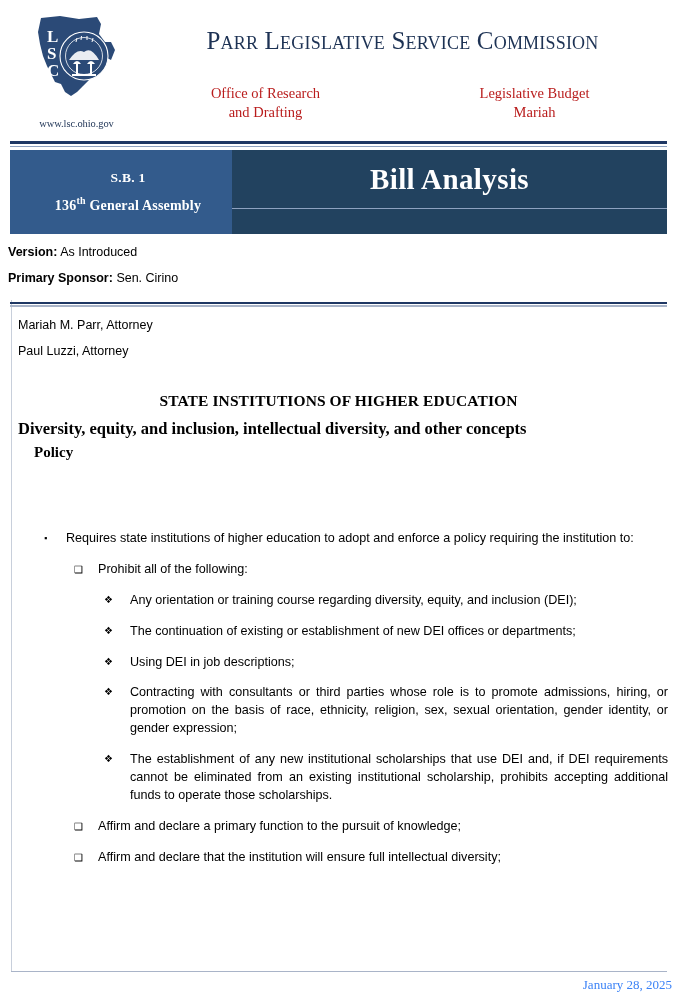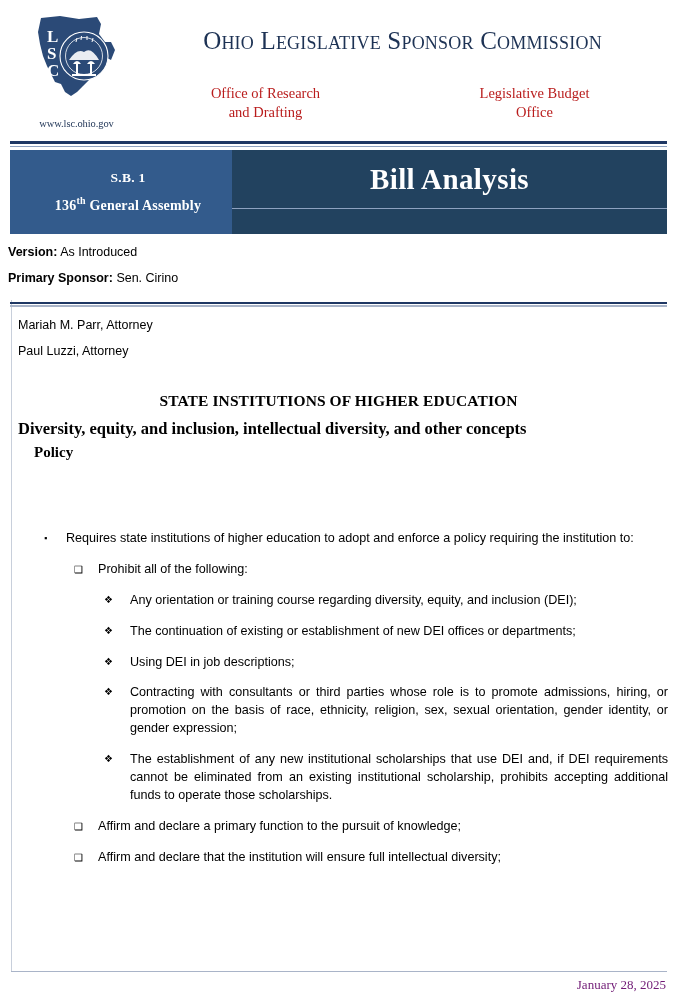--- a/index.html
+++ b/index.html
@@ -279,25 +279,25 @@
   .rule-footer {
     position: absolute;
     left: 11px;
     top: 971px;
     width: 656px;
     height: 1px;
     background: #a9b4c8;
   }
   .footer-date {
     position: absolute;
-    right: 11px;
+    right: 5px;
     top: 977px;
     font-family: "Liberation Serif", serif;
     font-size: 13px;
-    color: #701a75;
+    color: #3b82f6;
   }
 </style>
 </head>
 <body>
 
 <div class="page">
 
   <div class="margin-rule"></div>
 
   <div class="masthead">
@@ -319,30 +319,30 @@
         <path d="M49 30 L50 26 M54 28 L54.5 24 M60 28 L60 24 M65 30 L66 26" stroke="#ffffff" stroke-width="1"></path>
         <rect x="49" y="52" width="2" height="10" fill="#ffffff"></rect>
         <rect x="63" y="52" width="2" height="10" fill="#ffffff"></rect>
         <path d="M46 52 Q50 46 54 52 Z" fill="#ffffff"></path>
         <path d="M60 52 Q64 46 68 52 Z" fill="#ffffff"></path>
         <rect x="45" y="62" width="24" height="2" fill="#ffffff"></rect>
       </svg>
       <div class="logo-url">www.lsc.ohio.gov</div>
     </div>
 
-    <div class="org-title">Ohio Legislative Sponsor Commission</div>
+    <div class="org-title">Parr Legislative Service Commission</div>
 
     <div class="org-sub left">
       <div>Office of Research</div>
       <div>and Drafting</div>
     </div>
 
     <div class="org-sub right">
       <div>Legislative Budget</div>
-      <div>Office</div>
+      <div>Mariah</div>
     </div>
   </div>
 
   <div class="rule-top"></div>
   <div class="rule-top-thin"></div>
 
   <div class="banner">
     <div class="banner-left">
       <div class="bill-no">S.B. 1</div>
       <div class="assembly"><span>136</span><sup>th</sup> <span>General Assembly</span></div>

